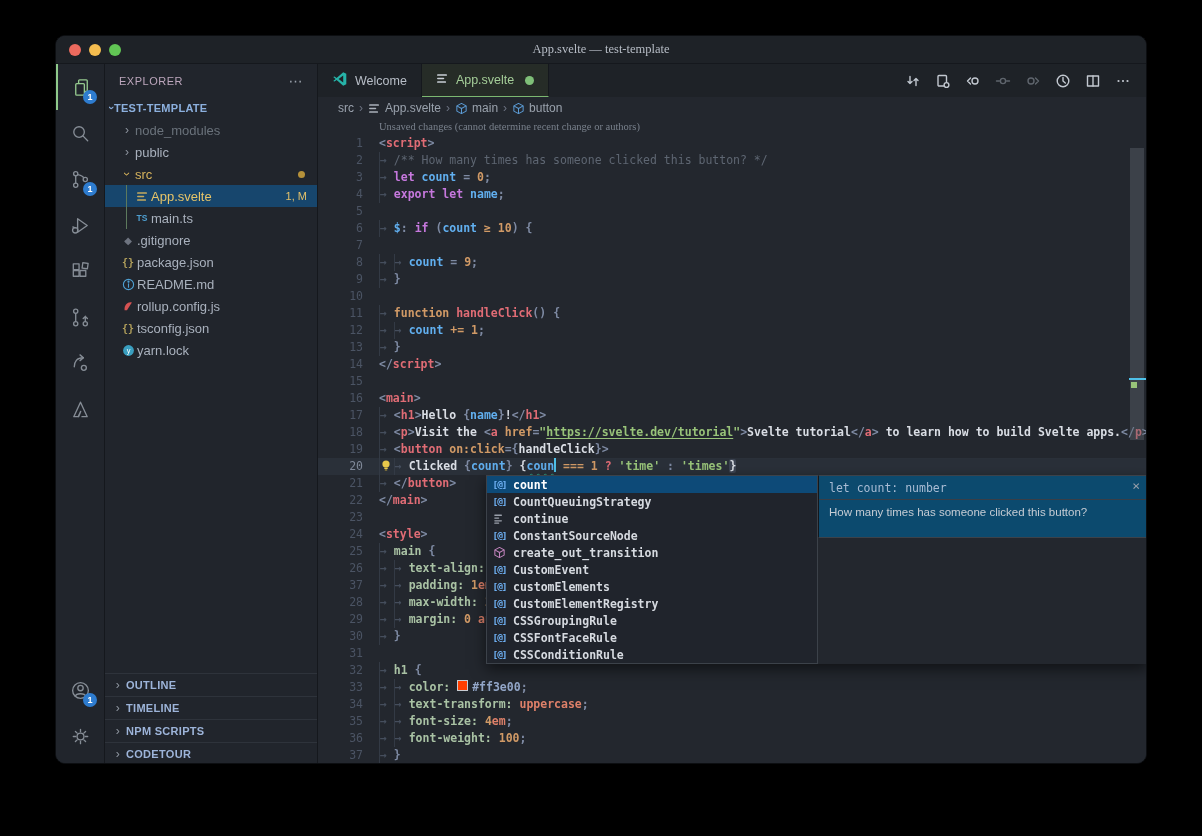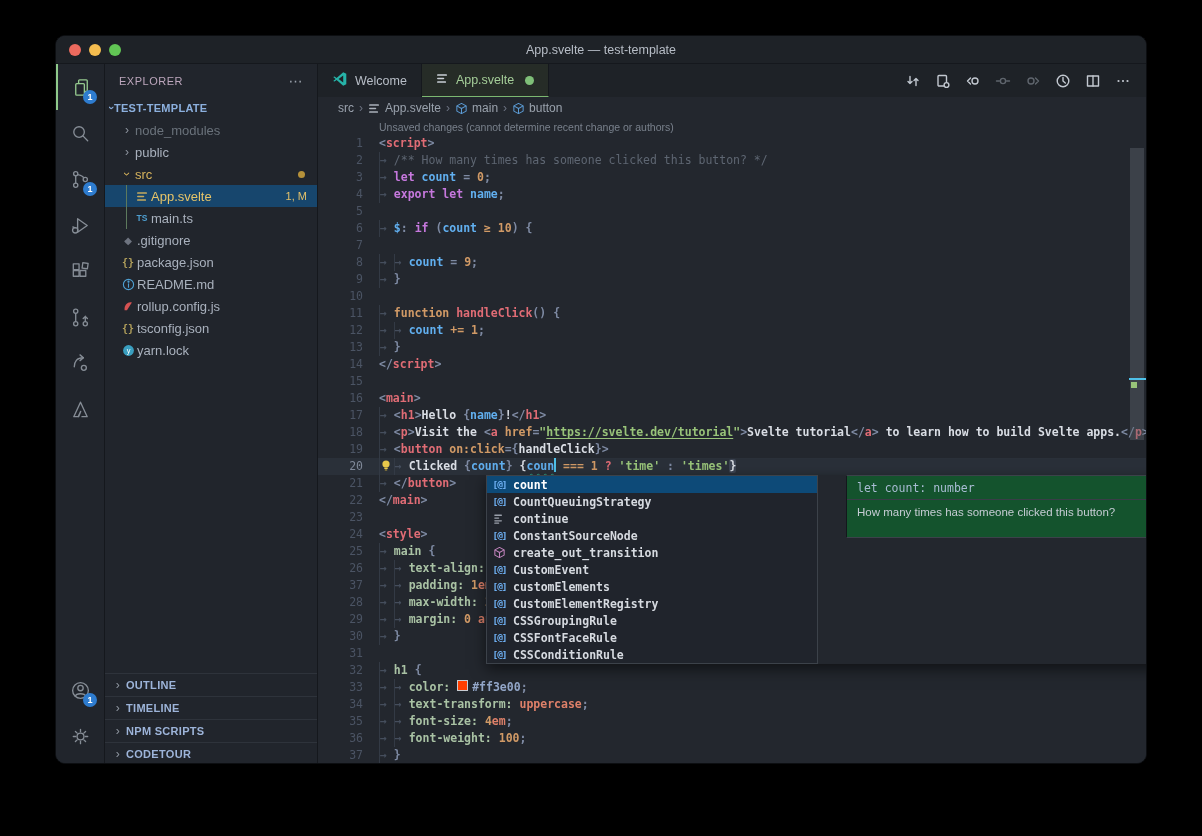--- a/index.html
+++ b/index.html
@@ -1,21 +1,21 @@
 <!DOCTYPE html>
 <html><head>
 <meta charset="utf-8">
 <style>
   html,body{margin:0;padding:0;background:#000;width:1202px;height:836px;overflow:hidden;
     font-family:"Liberation Sans",sans-serif;-webkit-font-smoothing:antialiased;}
   .window{position:absolute;left:55px;top:35px;width:1092px;height:729px;background:#23272e;
     border-radius:10px;overflow:hidden;box-shadow:0 25px 70px rgba(0,0,0,.7);border:1px solid #0c0e11;box-sizing:border-box;}
   
   .titlebar{height:27px;background:#1e2227;border-bottom:1px solid #141throw71a;position:relative;
-    display:flex;align-items:center;justify-content:center;border-bottom:1px solid #15181d;}
+    display:flex;align-items:center;justify-content:center;border-bottom:1px solid #15181d;font-family:Liberation Serif, serif;}
   .titlebar .title{font-size:12.5px;color:#b7bdc6;}
   .lights{position:absolute;left:13px;top:0;height:27px;display:flex;align-items:center;gap:8px;}
   .light{width:12px;height:12px;border-radius:50%;}
   .light.red{background:#ec6a5e;}.light.yellow{background:#f5bd4f;}.light.green{background:#61c554;}
   
   .main{display:flex;height:701px;}
   
   .activitybar{width:48px;background:#21252c;border-right:1px solid #15181d;display:flex;flex-direction:column;align-items:stretch;}
   .act-item{height:46px;display:flex;align-items:center;justify-content:center;position:relative;color:#868d96;cursor:pointer;}
   .act-item.active{color:#95c98e;border-left:2px solid #8fc98a;}
@@ -55,21 +55,21 @@
   .ed-actions{margin-left:auto;display:flex;align-items:center;gap:4px;padding-right:10px;}
   .ed-act{width:26px;height:26px;display:flex;align-items:center;justify-content:center;color:#c2c8d0;cursor:pointer;border-radius:4px;}
   .ed-act.dim{color:#5f656d;}
   .breadcrumbs{height:22px;display:flex;align-items:center;padding-left:20px;font-size:12px;color:#9aa2ad;
     background:#23272e;flex-shrink:0;gap:5px;}
   .bc-item{display:flex;align-items:center;gap:4px;cursor:pointer;}
   .bc-sep{color:#6b7280;font-size:12px;}
   
   .code{position:relative;flex:1;overflow:hidden;font-family:"DejaVu Sans Mono",monospace;
     font-size:11.5px;font-weight:700;line-height:17px;}
-  .codelens{margin-left:61px;height:16px;line-height:16px;font-family:Liberation Sans, sans-serif;
+  .codelens{margin-left:61px;height:16px;line-height:16px;font-family:Liberation Serif, serif;
     font-weight:400;font-size:10.5px;color:#79818c;}
   .line{display:flex;height:17px;white-space:pre;position:relative;}
   .line.active{background:#2a3039;}
   .num{width:45px;text-align:right;padding-right:16px;flex-shrink:0;color:#4b5464;font-weight:400;}
   .line.active .num{color:#7f8898;}
   .toks{white-space:pre;}
   .tk-p{color:#7e8aa3}.tk-t{color:#e06c75}.tk-k{color:#c678dd}.tk-f{color:#e06c75}
   .tk-v{color:#61afef}.tk-x{color:#d9dde4}.tk-o{color:#d19a66}.tk-s{color:#98c379}
   .tk-sl{color:#98c379;text-decoration:underline;text-underline-offset:2px;}
   .tk-c{color:#5e6672;font-weight:400}.tk-pr{color:#a9c2a4}.tk-vl{color:#de8069}.tk-hx{color:#93a7c9}
@@ -82,22 +82,22 @@
   
   .suggest{position:absolute;left:430px;top:439px;display:flex;align-items:flex-start;z-index:20;
     font-family:"DejaVu Sans Mono",monospace;box-shadow:0 5px 14px rgba(0,0,0,.55);}
   .sg-list{width:332px;background:#20242c;border:1px solid #3c424a;box-sizing:border-box;}
   .sg-row{height:17px;display:flex;align-items:center;gap:5px;padding-left:4px;cursor:pointer;}
   .sg-row.selected{background:#0d4a78;}
   .sg-ico{width:17px;flex-shrink:0;display:flex;align-items:center;justify-content:center;}
   .sg-var{color:#6fb1f5;font-size:9.5px;font-weight:700;letter-spacing:-1px;}
   .sg-lbl{font-size:11.5px;font-weight:700;color:#d6dae0;white-space:nowrap;}
   .sg-row.selected .sg-lbl{color:#ffffff;}
-  .sg-detail{width:330px;height:63px;background:#14532d;border:1px solid #3c424a;border-left:1px solid #14171c;
-    box-sizing:border-box;position:relative;margin-left:28px;}
+  .sg-detail{width:330px;height:63px;background:#0c4a6e;border:1px solid #3c424a;border-left:1px solid #14171c;
+    box-sizing:border-box;position:relative;}
   .sg-sig{padding:5px 10px 4px 10px;font-size:11.5px;color:#a9bcd4;border-bottom:1px solid #383e47;}
   .sg-doc{padding:6px 10px;font-family:"Liberation Sans",sans-serif;font-size:11.5px;color:#c6ccd4;}
   .sg-close{position:absolute;top:3px;right:7px;color:#9aa1ab;font-size:13px;cursor:pointer;line-height:13px;}
   
   .vscroll{position:absolute;top:82px;right:0;width:17px;bottom:0;z-index:5;cursor:pointer;}
   .vslider{position:absolute;top:2px;left:1px;width:14px;height:292px;background:rgba(96,103,112,.42);}
   .ov-cursor{position:absolute;top:232px;left:0;width:17px;height:2px;background:#4fc1e9;}
   .ov-green{position:absolute;top:236px;left:2px;width:6px;height:6px;background:#98c379;}
 </style>
 </head>

